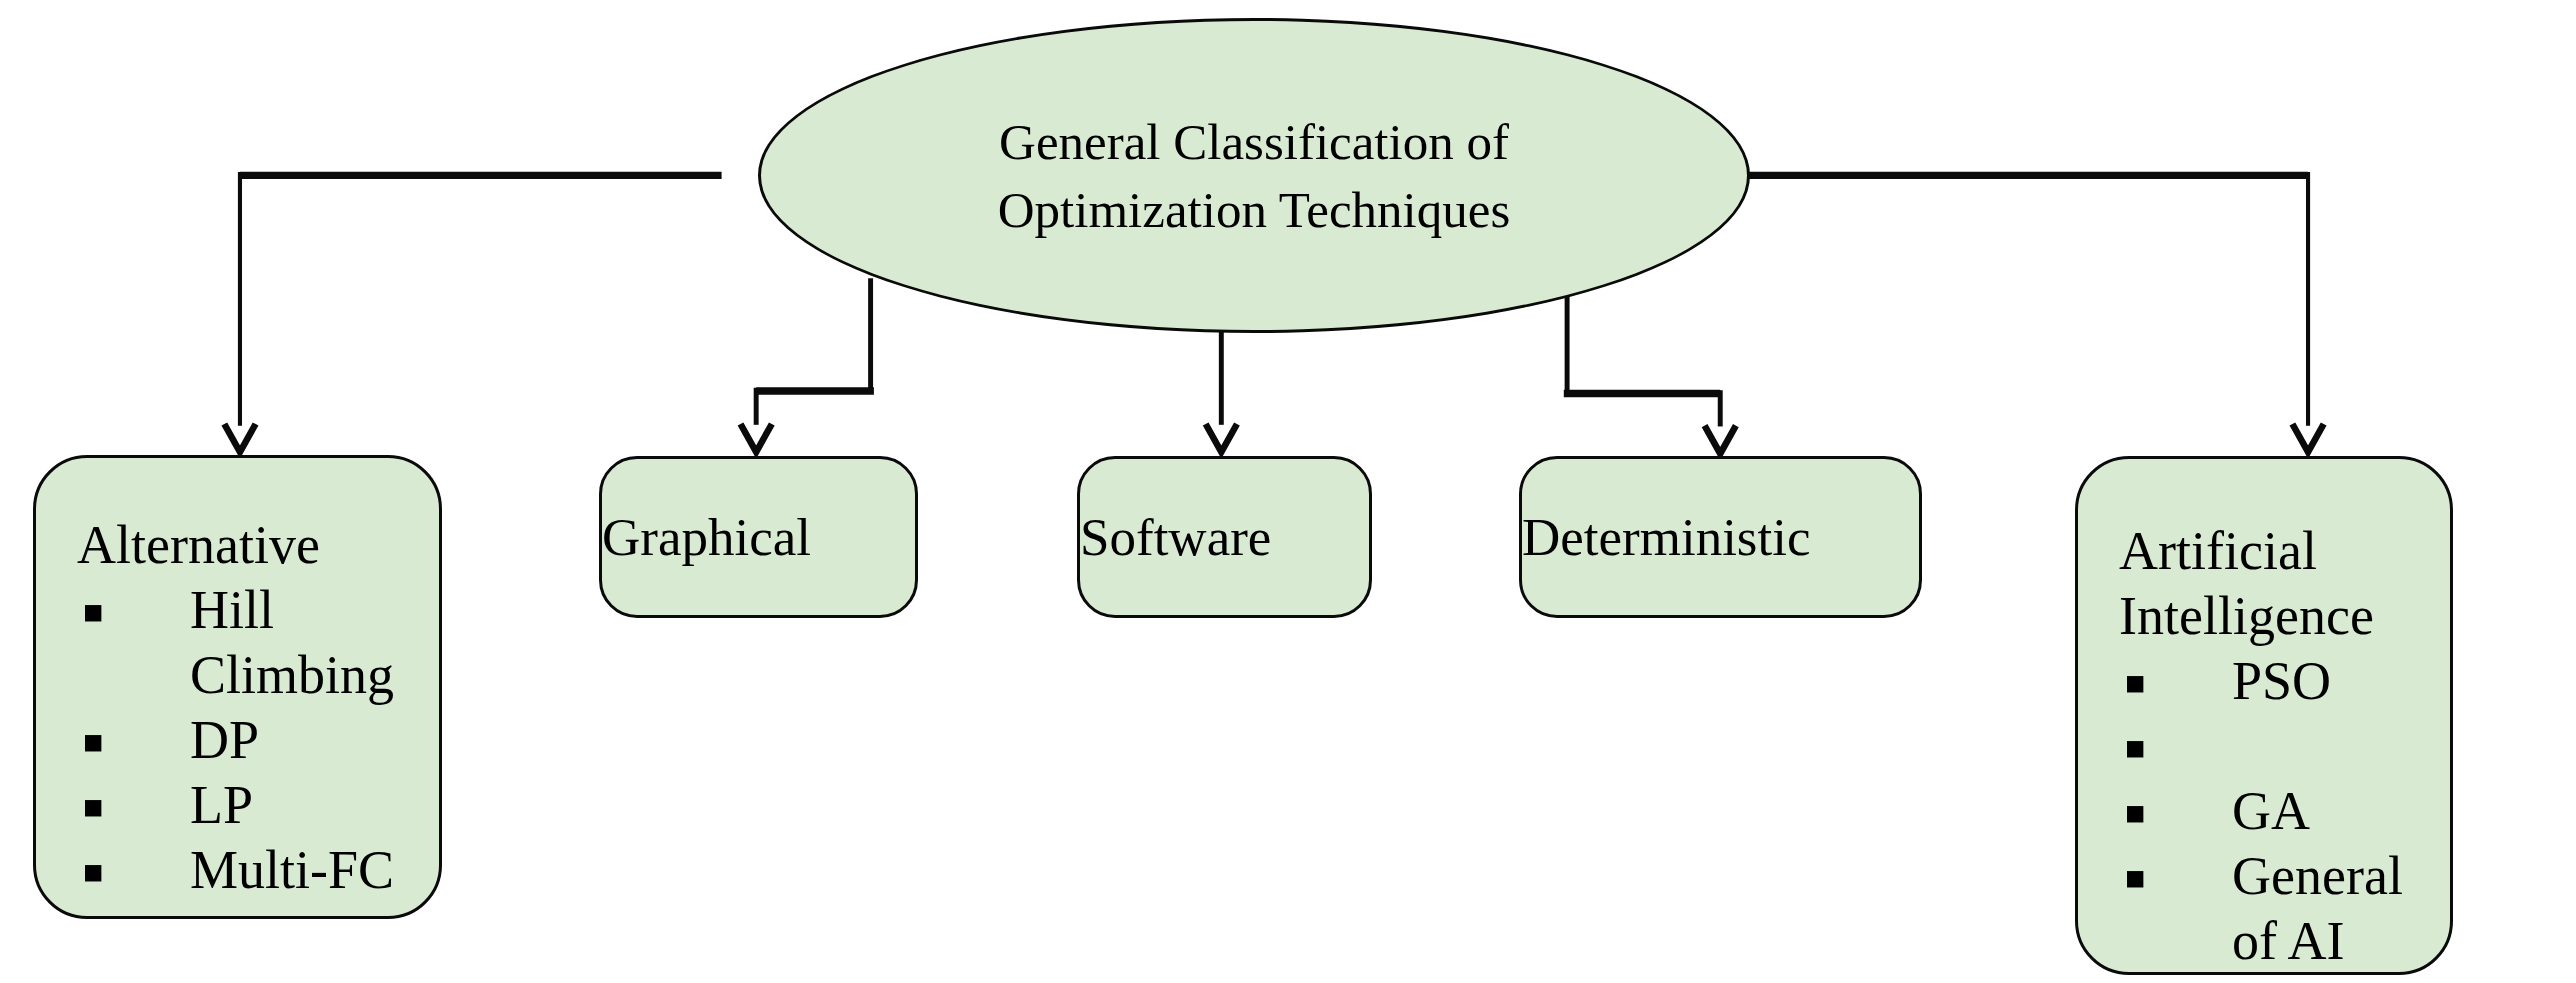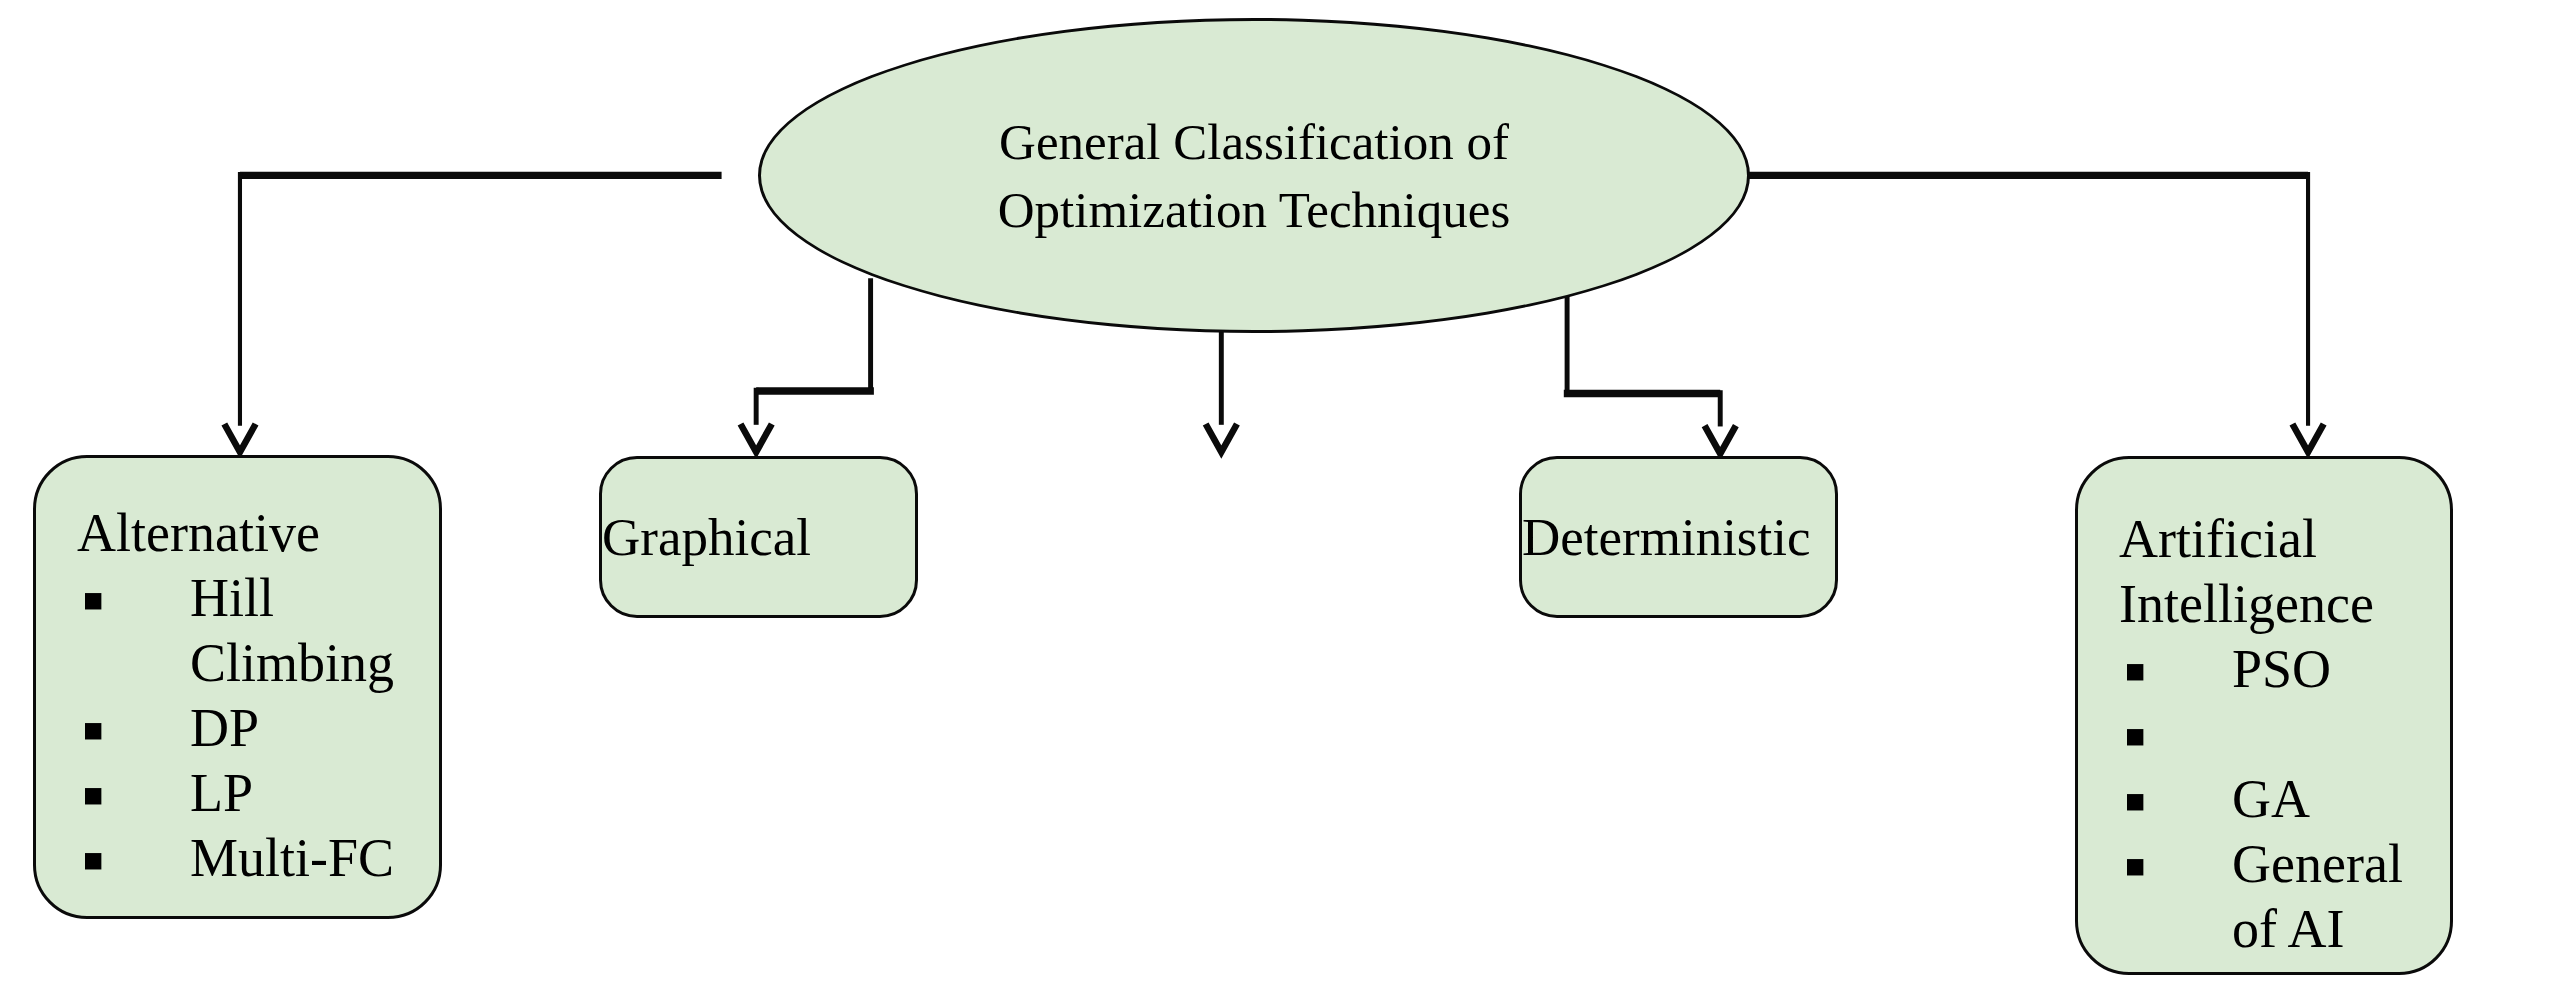--- a/index.html
+++ b/index.html
@@ -27,26 +27,26 @@
     left:758px;top:18px;width:992px;height:315px;border-radius:50%;
     display:flex;align-items:center;justify-content:center;text-align:center;
   }
   .ellipse .node-title{
     font-size:51px;line-height:68px;max-width:725px;
   }
   .leafbox{border-radius:38px;display:flex;align-items:center;}
   .leafbox .node-title{font-size:53px;line-height:58px;}
   .listbox{border-radius:54px;}
   .listbox .node-title{
-    font-size:54px;line-height:65px;padding-left:41px;padding-right:23px;
+    font-size:54px;line-height:65px;padding-left:41px;padding-right:23px;margin-top:12px;
   }
   #box-alternative{left:33px;top:455px;width:409px;height:464px;padding-top:43px;}
   #box-graphical{left:599px;top:456px;width:319px;height:162px;}
   #box-software{left:1077px;top:456px;width:295px;height:162px;}
-  #box-deterministic{left:1519px;top:456px;width:319px;height:162px;}
+  #box-deterministic{left:1519px;top:456px;width:403px;height:162px;}
   #box-ai{left:2075px;top:456px;width:378px;height:519px;padding-top:48px;}
 
   ul.items{list-style:none;}
   ul.items li{
     display:flex;align-items:flex-start;
     padding-left:46px;padding-right:21.4px;
     font-size:54px;line-height:65px;
   }
   .bullet{
     flex:0 0 72px;width:72px;
@@ -107,20 +107,23 @@
         <span class="bullet">▪</span>
         <span class="item-label">Multi-FC</span>
       </li>
     </ul>
   </div>
 
   <div class="node leafbox" id="box-graphical">
     <div class="node-title">Graphical</div>
   </div>
 
+  <div class="node leafbox" id="box-software">
+    <div class="node-title">Software</div>
+  </div>
 
   <div class="node leafbox" id="box-deterministic">
     <div class="node-title">Deterministic</div>
   </div>
 
   <div class="node listbox" id="box-ai">
     <div class="node-title">Artificial Intelligence</div>
     <ul class="items">
       <li>
         <span class="bullet">▪</span>

